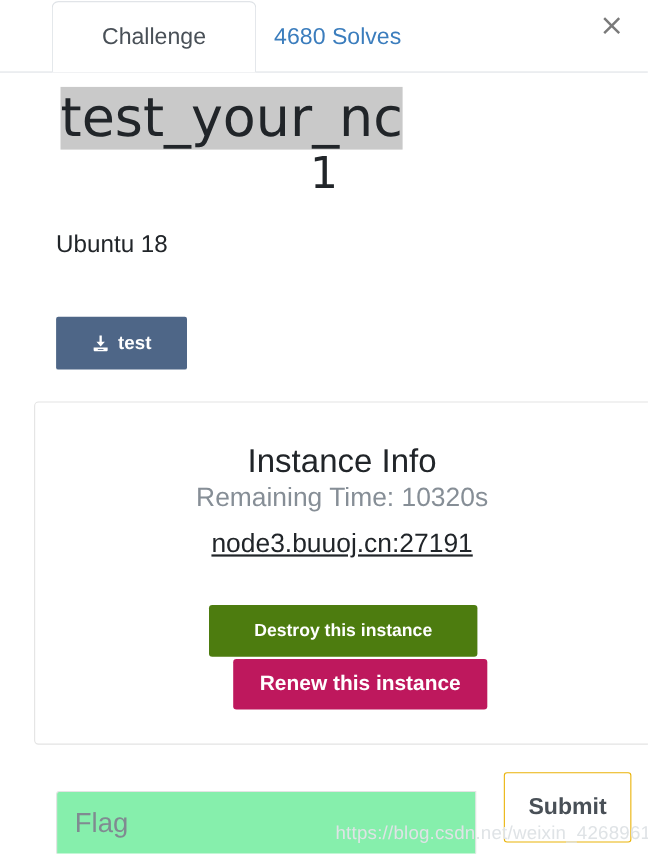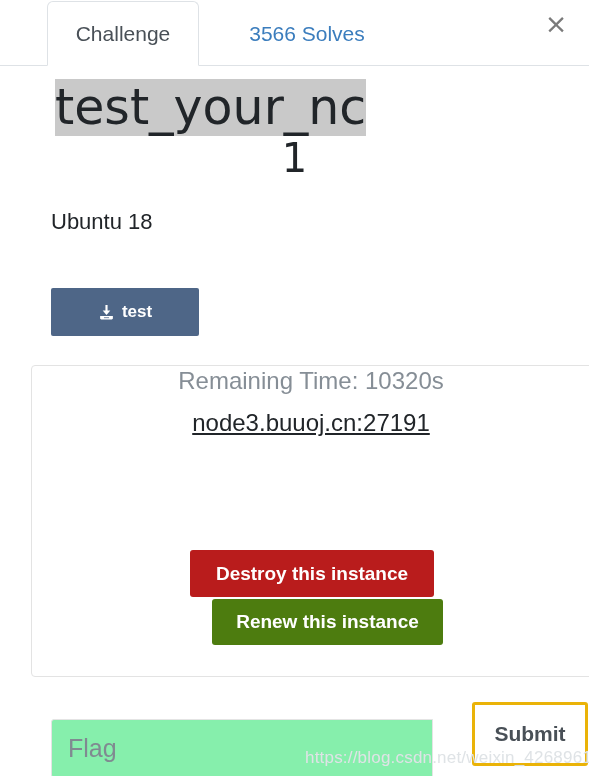--- a/index.html
+++ b/index.html
@@ -37,21 +37,21 @@
     display: flex;
     align-items: center;
     justify-content: center;
     font-size: 21px;
     box-sizing: border-box;
     cursor: pointer;
     white-space: nowrap;
   }
   .tab-challenge {
     left: 47px;
-    width: 152px;
+    width: 186px;
     border: 1px solid #dee2e6;
     border-bottom: 1px solid #ffffff;
     border-top-left-radius: 6px;
     border-top-right-radius: 6px;
     background: #ffffff;
     color: #495057;
   }
   .tab-solves {
     left: 215px;
     width: 184px;
@@ -110,21 +110,21 @@
     font-size: 22px;
     color: #212529;
     line-height: 28px;
   }
 
   
   .file-btn {
     position: absolute;
     left: 51px;
     top: 288px;
-    width: 148px;
+    width: 119px;
     height: 48px;
     background: #4e6687;
     color: #ffffff;
     border: none;
     border-radius: 2px;
     font-family: "Liberation Sans", sans-serif;
     font-size: 17px;
     font-weight: bold;
     display: flex;
     align-items: center;
@@ -171,37 +171,37 @@
     line-height: 30px;
     color: #212529;
     text-decoration: underline;
   }
   .destroy-btn {
     position: absolute;
     left: 158px;
     top: 184px;
     width: 244px;
     height: 47px;
-    background: #b91c1c;
+    background: #4d7c0f;
     color: #ffffff;
     border: none;
     border-radius: 3px;
     font-family: "Liberation Sans", sans-serif;
-    font-size: 19px;
+    font-size: 16px;
     font-weight: bold;
     cursor: pointer;
     padding: 0;
   }
   .renew-btn {
     position: absolute;
     left: 180px;
     top: 233px;
     width: 231px;
     height: 46px;
-    background: #4d7c0f;
+    background: #be185d;
     color: #ffffff;
     border: none;
     border-radius: 3px;
     font-family: "Liberation Sans", sans-serif;
     font-size: 19px;
     font-weight: bold;
     cursor: pointer;
     padding: 0;
   }
 
@@ -233,29 +233,28 @@
     color: #808a91;
     opacity: 1;
   }
   .submit-btn {
     position: absolute;
     left: 407px;
     top: -1px;
     width: 116px;
     height: 64px;
     background: #ffffff;
-    border: 3px solid #eab308;
+    border: 1px solid #eab308;
     border-radius: 3px;
     font-family: "Liberation Sans", sans-serif;
     font-size: 21px;
     font-weight: bold;
     color: #495057;
     cursor: pointer;
     padding: 0;
-    margin-left: 14px;
   }
 
   
   .watermark {
     position: absolute;
     left: 305px;
     top: 748px;
     font-size: 17px;
     color: #dfe3e6;
     letter-spacing: 0.2px;
@@ -266,21 +265,21 @@
 </style>
 </head>
 <body>
 
 <div class="modal-header">
   <div class="tab-strip">
     <div class="tab tab-challenge">
       <span>Challenge</span>
     </div>
     <div class="tab tab-solves">
-      <span>3566 Solves</span>
+      <span>4680 Solves</span>
     </div>
   </div>
   <button class="close-button">×</button>
 </div>
 
 <div class="challenge-title-wrap">
   <div class="challenge-title"><span class="sel">test_your_nc</span></div>
 </div>
 <div class="challenge-value">1</div>
 
@@ -292,20 +291,21 @@
       <path d="M7 1h2v5.2h2.6L8 10.4 4.4 6.2H7V1z" fill="#ffffff"></path>
       <path d="M2 11.2h12v2.2c0 .6-.5 1.1-1.1 1.1H3.1c-.6 0-1.1-.5-1.1-1.1v-2.2z" fill="#ffffff"></path>
       <rect x="5.6" y="12.6" width="4.8" height="0.7" fill="#4e6687"></rect>
     </svg>
   </span>
   <span>test</span>
 </button>
 
 <div class="instance-card">
   <div class="instance-inner">
+    <div class="instance-heading">Instance Info</div>
     <div class="instance-remaining">Remaining Time: 10320s</div>
     <div class="instance-address">node3.buuoj.cn:27191</div>
   </div>
   <button class="destroy-btn">Destroy this instance</button>
   <button class="renew-btn">Renew this instance</button>
 </div>
 
 <div class="submit-row">
   <input class="flag-input" type="text" placeholder="Flag" style="">
   <button class="submit-btn">Submit</button>

